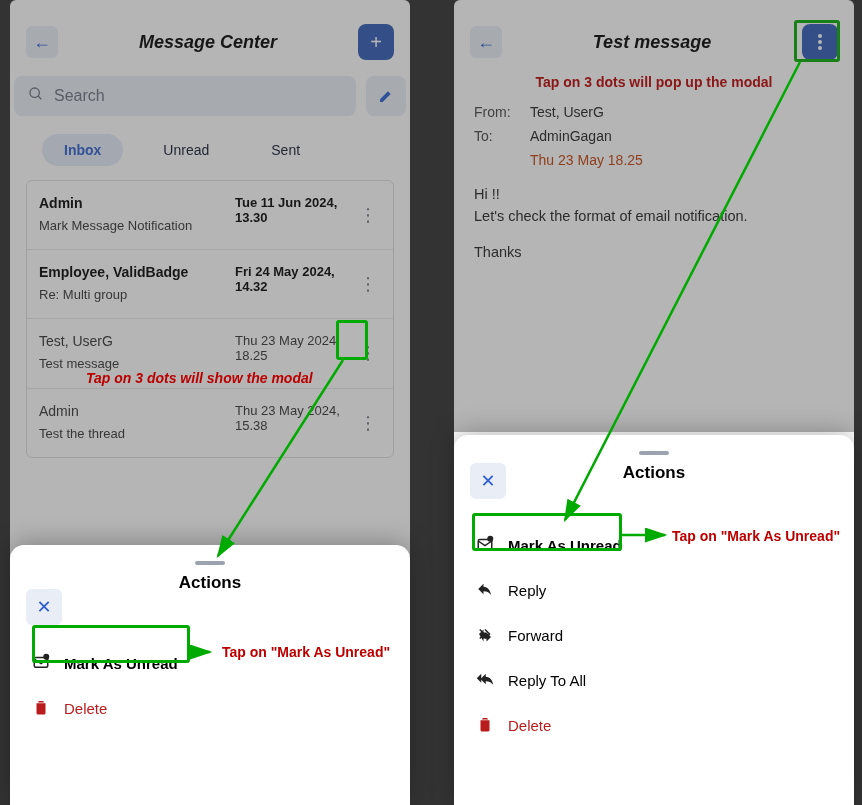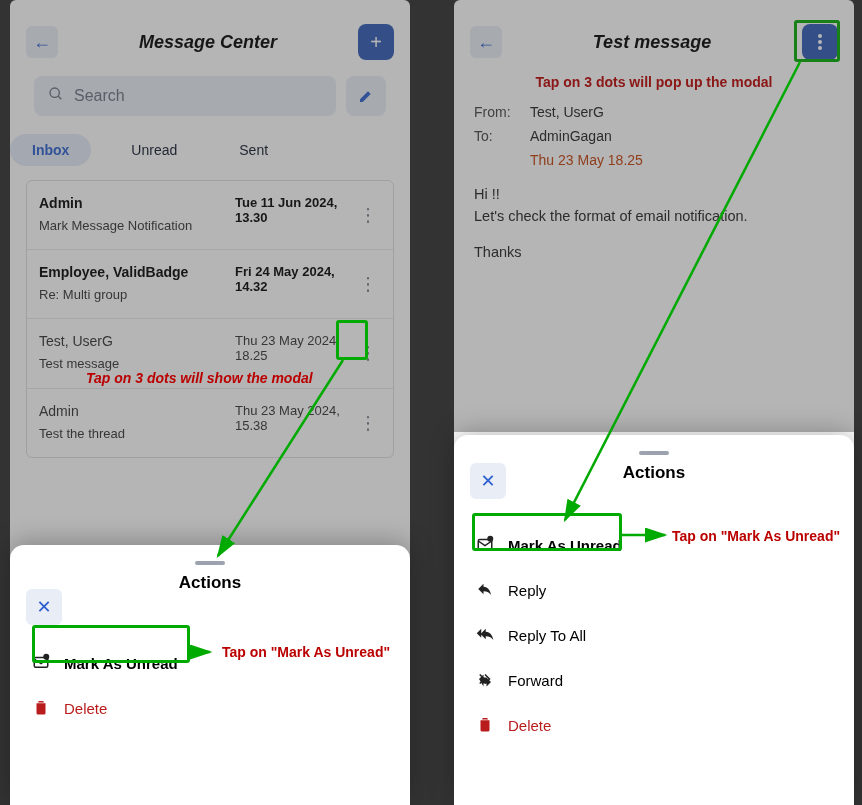--- a/index.html
+++ b/index.html
@@ -7,24 +7,24 @@
   .phone { position: absolute; background: #fff; border-radius: 6px; }
   .phone.left { left: 10px; top: 0; width: 400px; height: 805px; }
   .phone.right { left: 454px; top: 0; width: 400px; height: 805px; }
 
   
   .hdr { display: flex; align-items: center; padding: 24px 16px 16px; gap: 10px; position: relative; }
   .back-btn { width: 32px; height: 32px; border-radius: 6px; background: #e9edf5; display:flex;align-items:center;justify-content:center; color:#2d5fd0; font-size:18px; cursor:pointer; }
   .plus-btn { width: 36px; height: 36px; border-radius: 8px; background:#2f5bb7; color:#fff; display:flex;align-items:center;justify-content:center; font-size:20px; cursor:pointer; }
   .dots-btn-blue { width: 36px; height: 36px; border-radius: 8px; background:#2f5bb7; color:#fff; display:flex;align-items:center;justify-content:center; cursor:pointer; }
   .hdr-title { flex:1; text-align:center; font-weight:700; font-size:18px;font-style:italic; }
-  .search-row { display:flex; gap:10px; padding: 0 24px; }
+  .search-row { display:flex; gap:10px; padding: 0 4px; }
   .search-box { flex:1; display:flex; align-items:center; gap:10px; background:#e9edf5; border-radius:8px; padding:10px 14px; color:#6b7280; }
   .edit-btn { width:40px; height:40px; border-radius:8px; background:#e9edf5; display:flex;align-items:center;justify-content:center; color:#2d5fd0; cursor:pointer; }
-  .tabs { display:flex; gap:18px; padding: 18px 0 14px; }
+  .tabs { display:flex; gap:18px; padding: 18px 32px 14px; }
   .tab { padding:8px 22px; border-radius:18px; font-size:14px; color:#0f172a; cursor:pointer; }
   .tab.active { background:#e3eaf8; color:#2d5fd0; font-weight:600; }
 
   .msgs { margin:0 16px; border:1px solid #ddd; border-radius:6px; }
   .msg { display:flex; padding:14px 12px; border-bottom:1px solid #e5e7eb; }
   .msg:last-child { border-bottom:none;}
   .msg .col1 { flex:1; }
   .msg .sender { font-weight:700; font-size:14px; margin-bottom:6px;}
   .msg .subj { font-size:13px; color:#333; line-height:1.4;}
   .msg .col2 { width:120px; font-size:13px; font-weight:700;}
@@ -194,31 +194,31 @@
       <span style="font-weight:600">Mark As Unread</span>
     </div>
     <div class="action-row">
       <span><svg width="18" height="18" viewBox="0 0 24 24" fill="#222">
             <path d="M10 9V5l-7 7 7 7v-4c5 0 8 2 10 5-1-6-4-11-10-11z"></path>
           </svg></span>
       <span>Reply</span>
     </div>
     <div class="action-row">
       <span><svg width="18" height="18" viewBox="0 0 24 24" fill="#222">
+            <path d="M4 12l6-6v4h4l6 6-6 6v-4h-4v4z" transform="scale(1 1)"></path>
+            <path d="M5 6l6 6-6 6M12 6l6 6-6 6" stroke="#222" stroke-width="2" fill="none"></path>
+          </svg></span>
+      <span>Forward</span>
+    </div>
+    <div class="action-row">
+      <span><svg width="18" height="18" viewBox="0 0 24 24" fill="#222">
             <path d="M7 8V5l-6 6 6 6v-3"></path>
             <path d="M13 9V5l-7 7 7 7v-4c5 0 8 2 10 5-1-6-4-11-10-11z"></path>
           </svg></span>
       <span>Reply To All</span>
-    </div>
-    <div class="action-row">
-      <span><svg width="18" height="18" viewBox="0 0 24 24" fill="#222">
-            <path d="M4 12l6-6v4h4l6 6-6 6v-4h-4v4z" transform="scale(1 1)"></path>
-            <path d="M5 6l6 6-6 6M12 6l6 6-6 6" stroke="#222" stroke-width="2" fill="none"></path>
-          </svg></span>
-      <span>Forward</span>
     </div>
     <div class="action-row delete">
       <span><svg width="18" height="18" viewBox="0 0 24 24" fill="#b91c1c">
             <path d="M6 7h12v13a2 2 0 0 1-2 2H8a2 2 0 0 1-2-2V7zm3-3h6l1 2H8l1-2z"></path>
           </svg></span>
       <span>Delete</span>
     </div>
   </div>
   <div class="green-box" style="left:18px; top:513px; width:150px; height:38px;"></div>
   <div class="anno" style="left:218px; top:528px;">Tap on "Mark As Unread"</div>

